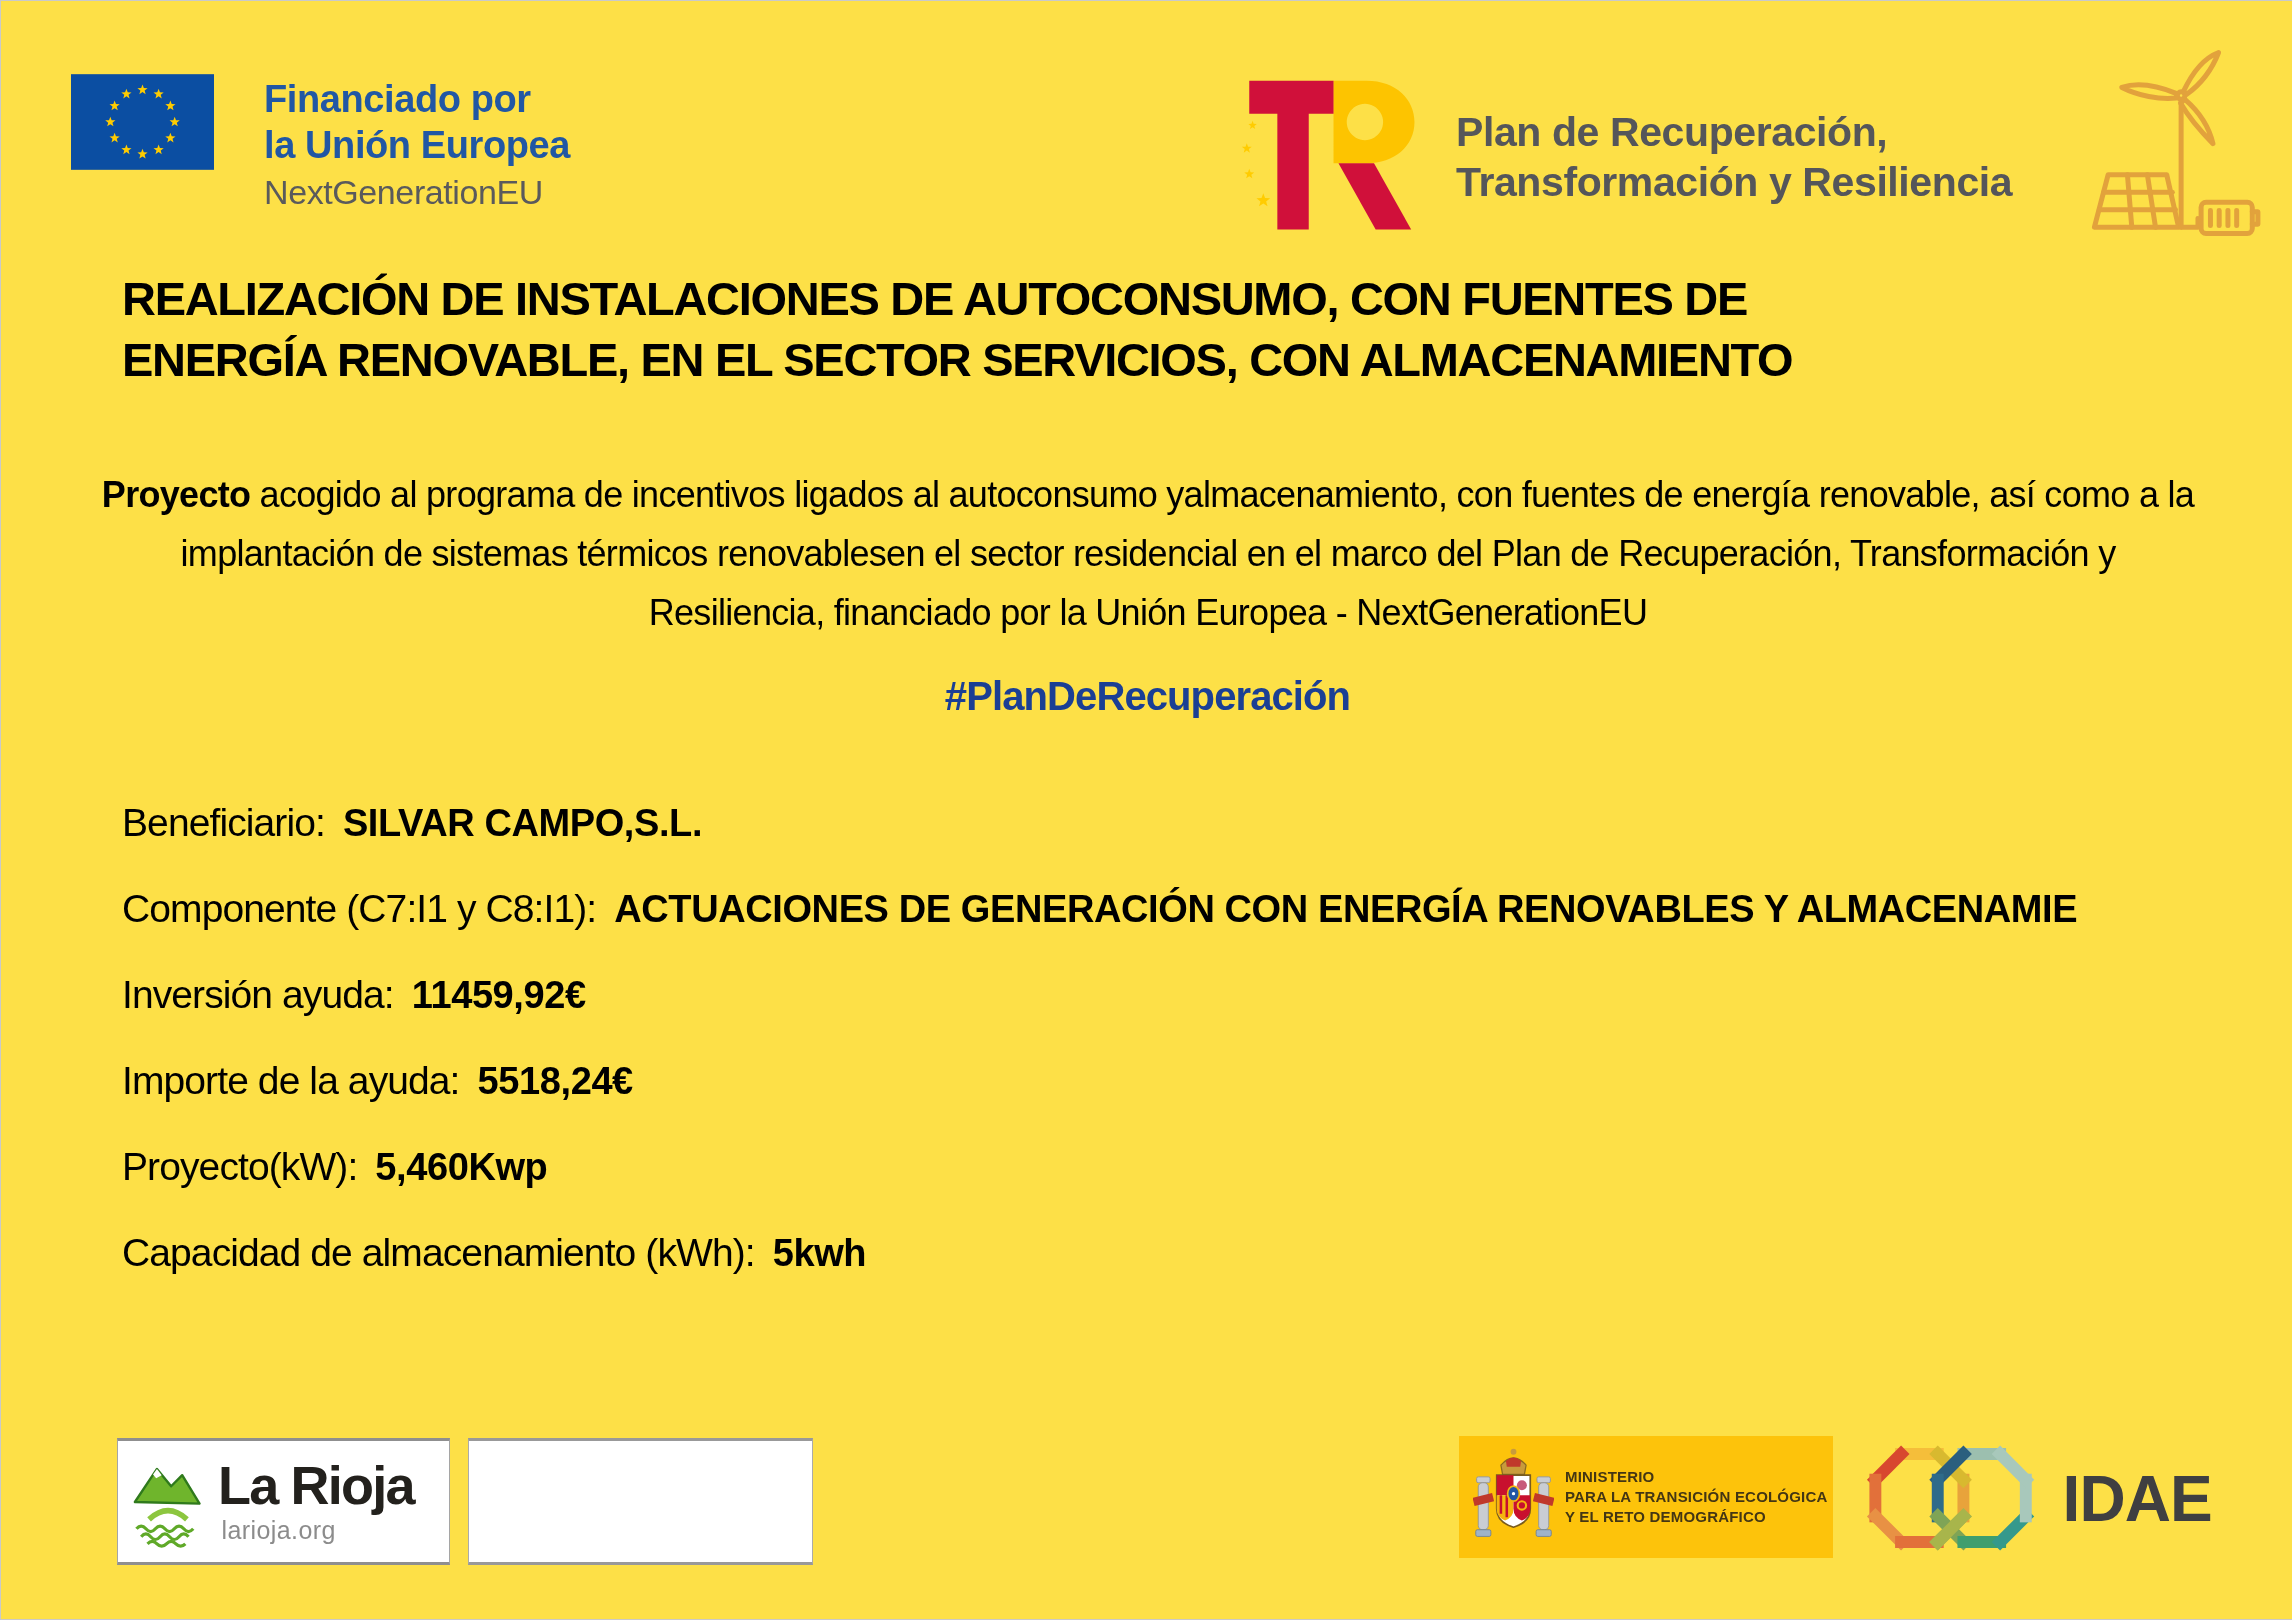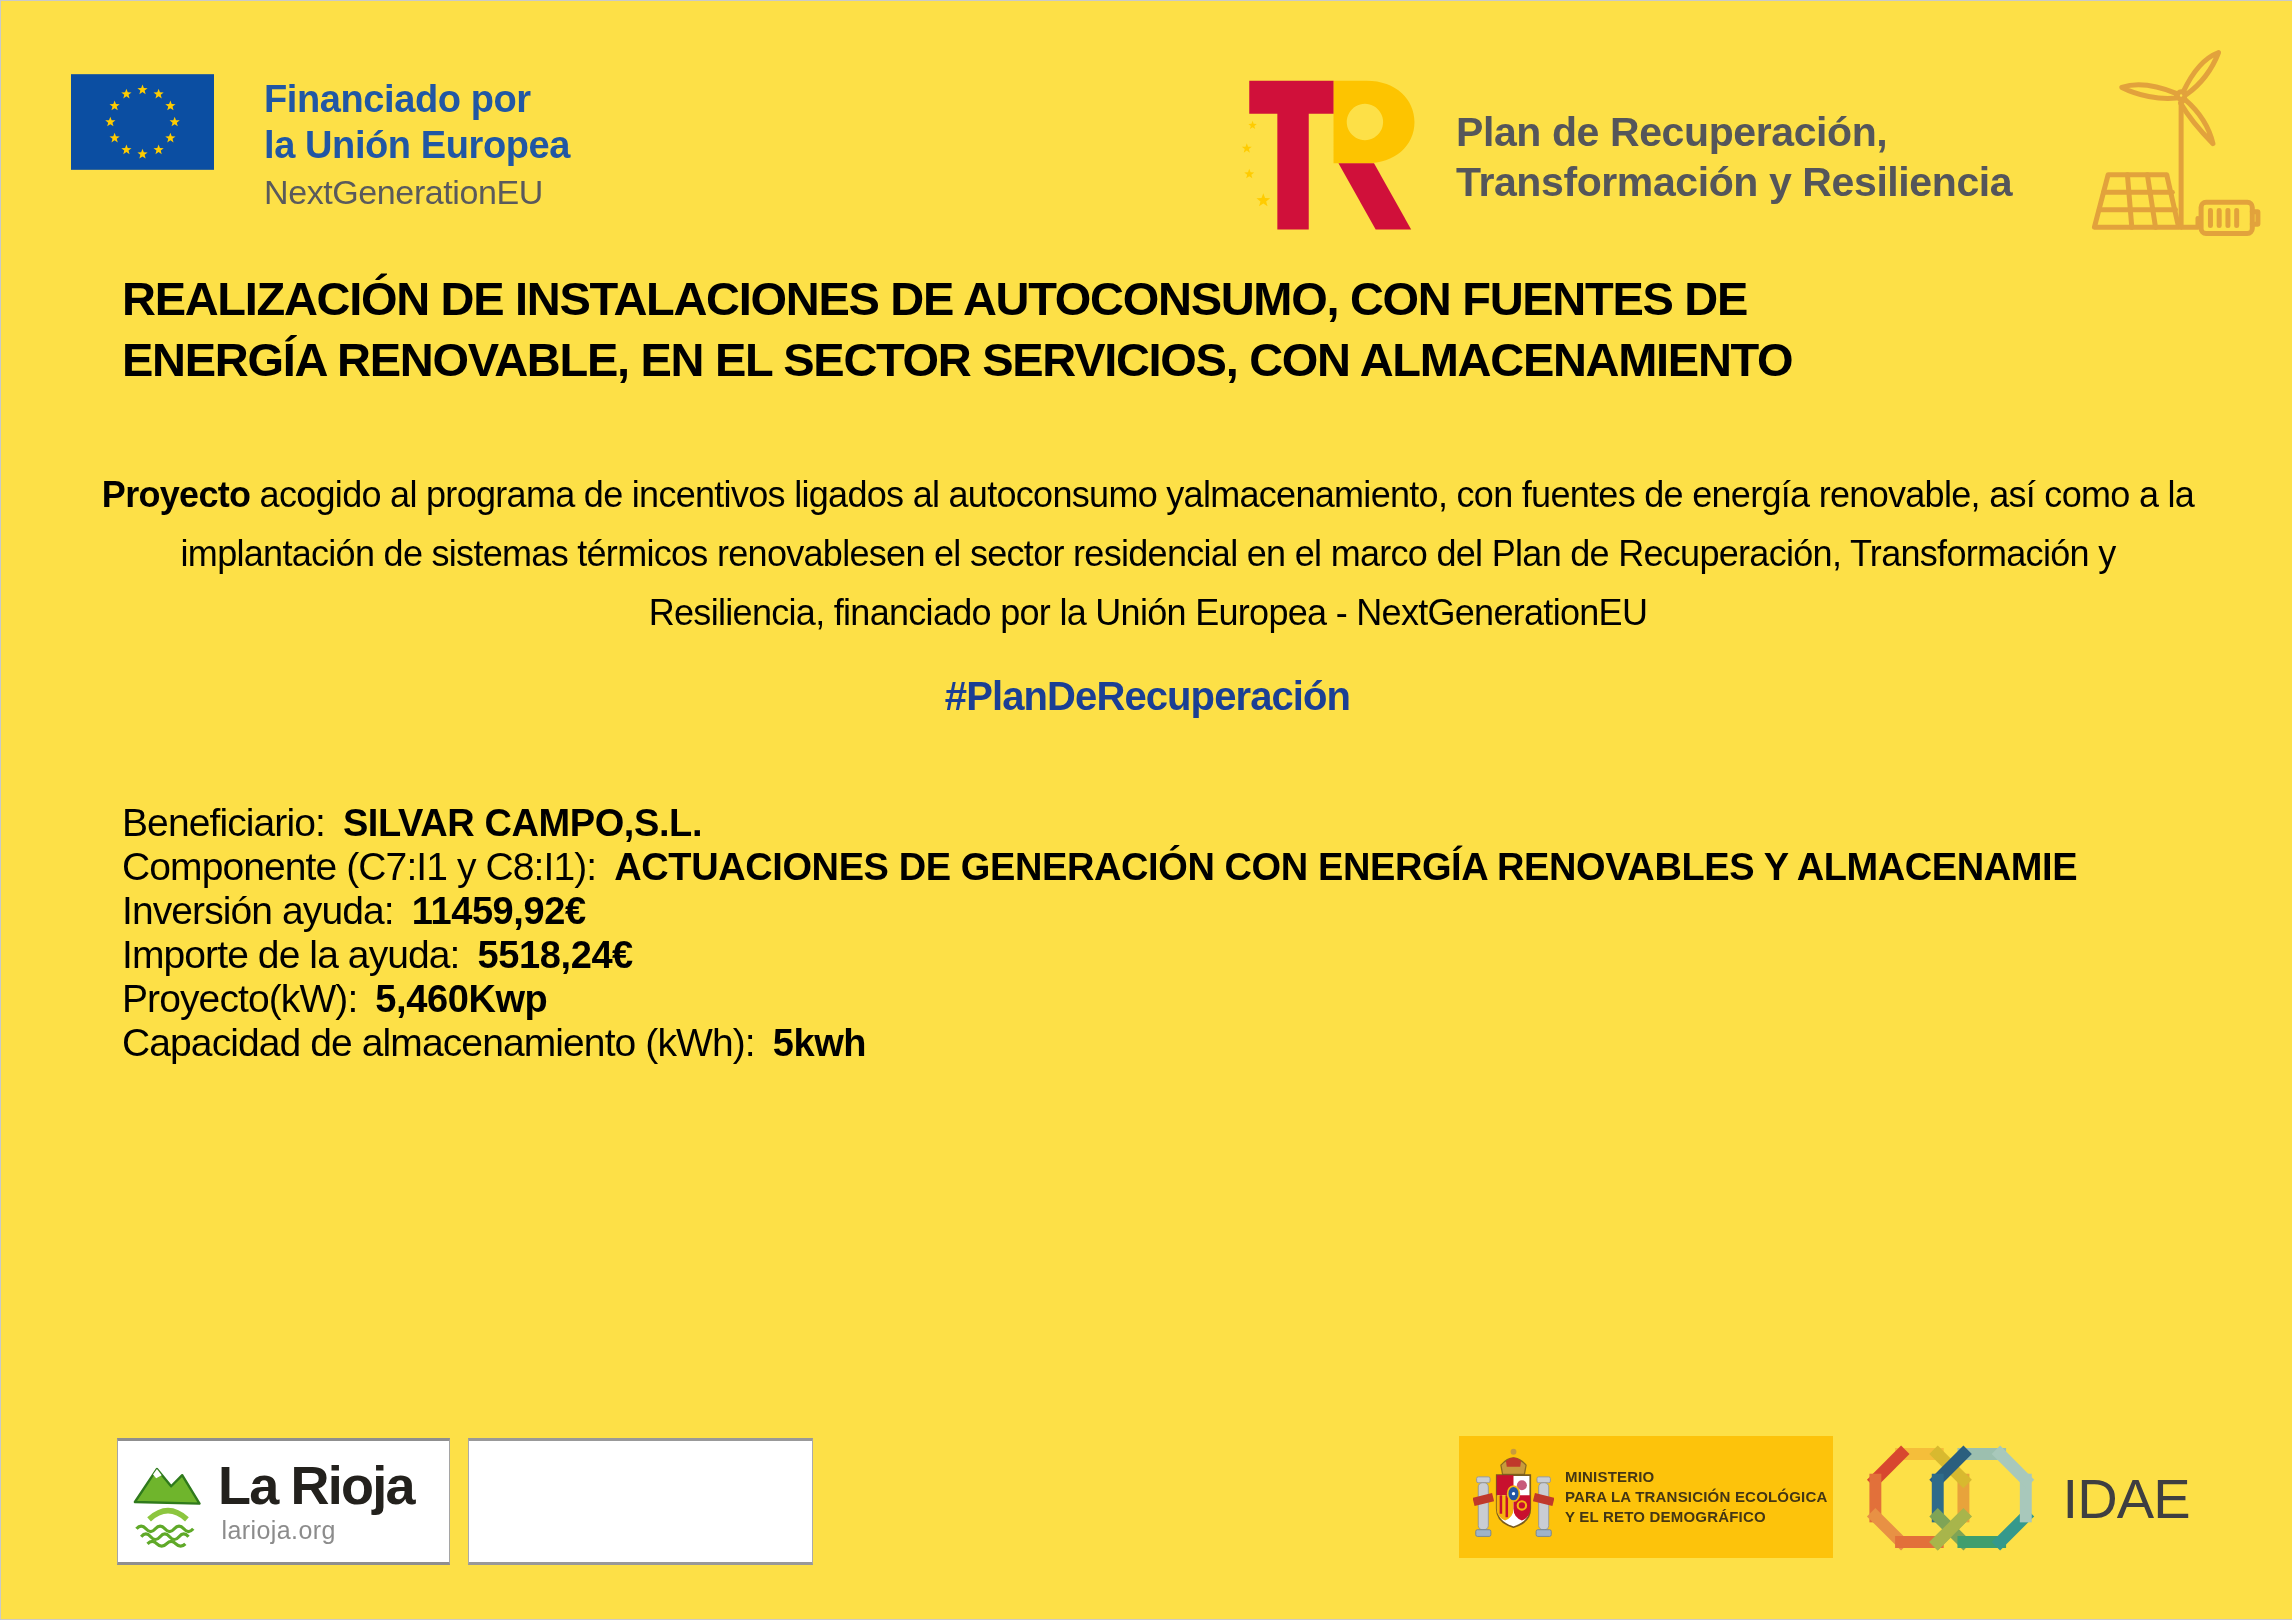--- a/index.html
+++ b/index.html
@@ -20,42 +20,42 @@
   .re-icon{position:absolute;left:2080px;top:34px;width:184px;height:206px;}
   
   .title{position:absolute;left:121px;top:267px;width:1917px;font-size:47px;font-weight:bold;
          line-height:61px;letter-spacing:-1.3px;color:#000;}
   .intro{position:absolute;left:99px;top:464px;width:2096px;text-align:center;
          font-size:36px;line-height:59px;letter-spacing:-0.7px;color:#000;}
   .intro b{letter-spacing:-0.7px;}
   .hashtag{position:absolute;left:0;top:673px;width:2293px;text-align:center;
            font-size:40px;font-weight:bold;color:#1B3F94;letter-spacing:-0.9px;}
   
-  .fields{position:absolute;left:121px;top:800px;display:flex;flex-direction:column;}
+  .fields{position:absolute;left:121px;top:800px;display:flex;flex-direction:column;gap:42px;}
   .field-row{white-space:nowrap;}
   .flabel{font-size:39px;letter-spacing:-0.9px;color:#000;}
   .fvalue{font-size:38px;font-weight:bold;letter-spacing:-0.4px;color:#000;margin-left:18px;}
   .decree{position:absolute;left:106px;top:1309px;font-size:41px;font-style:italic;letter-spacing:-0.9px;color:#000;}
   
   .lr-box{position:absolute;left:116px;top:1437px;width:333px;height:127px;box-sizing:border-box;
           border:1.8px solid #A5A5A5;border-top:3.6px solid #8F8F8F;border-bottom:3.6px solid #8F8F8F;
           display:flex;align-items:center;background:#fff;}
   .lr-icon{width:82px;height:100px;margin-left:9px;flex:0 0 auto;}
   .lr-textcol{margin-left:9px;}
   .lr-name{font-size:54px;font-weight:bold;color:#23211D;letter-spacing:-1.8px;line-height:54px;}
   .lr-url{font-size:25px;color:#8C8C8C;margin-top:3.6px;padding-left:3.6px;letter-spacing:0.4px;}
   .empty-box{position:absolute;left:467px;top:1437px;width:345px;height:127px;box-sizing:border-box;
           border:1.8px solid #ABABAB;border-top:3.6px solid #999;border-bottom:3.6px solid #999;background:#fff;}
   .min-box{position:absolute;left:1458px;top:1435px;width:374px;height:122px;background:#FDC30B;
           display:flex;align-items:center;}
   .coat{width:81px;height:104px;margin-left:14.3px;flex:0 0 auto;}
   .min-text{margin-left:10.7px;color:#443614;font-size:15px;font-weight:bold;line-height:19.7px;letter-spacing:0.2px;}
   .idae-block{position:absolute;left:1861px;top:1431px;display:flex;align-items:center;}
   .idae-rings{width:179px;height:133px;flex:0 0 auto;}
-  .idae-name{font-size:56px;font-weight:normal;color:#3F3F41;margin-left:21.5px;line-height:1;letter-spacing:-0.9px;}
+  .idae-name{font-size:64px;font-weight:bold;color:#3F3F41;margin-left:21.5px;line-height:1;letter-spacing:-0.9px;}
 </style>
 </head>
 <body>
 
 <div class="page">
 
   <div class="eu-block">
     <svg class="eu-flag" viewBox="0 0 160 107">
       <defs>
         <polygon id="eustar" fill="#FFCC00" points="0,-6 1.47,-2.02 5.71,-1.85 2.38,0.77 3.53,4.85 0,2.5 -3.53,4.85 -2.38,0.77 -5.71,-1.85 -1.47,-2.02"></polygon>

